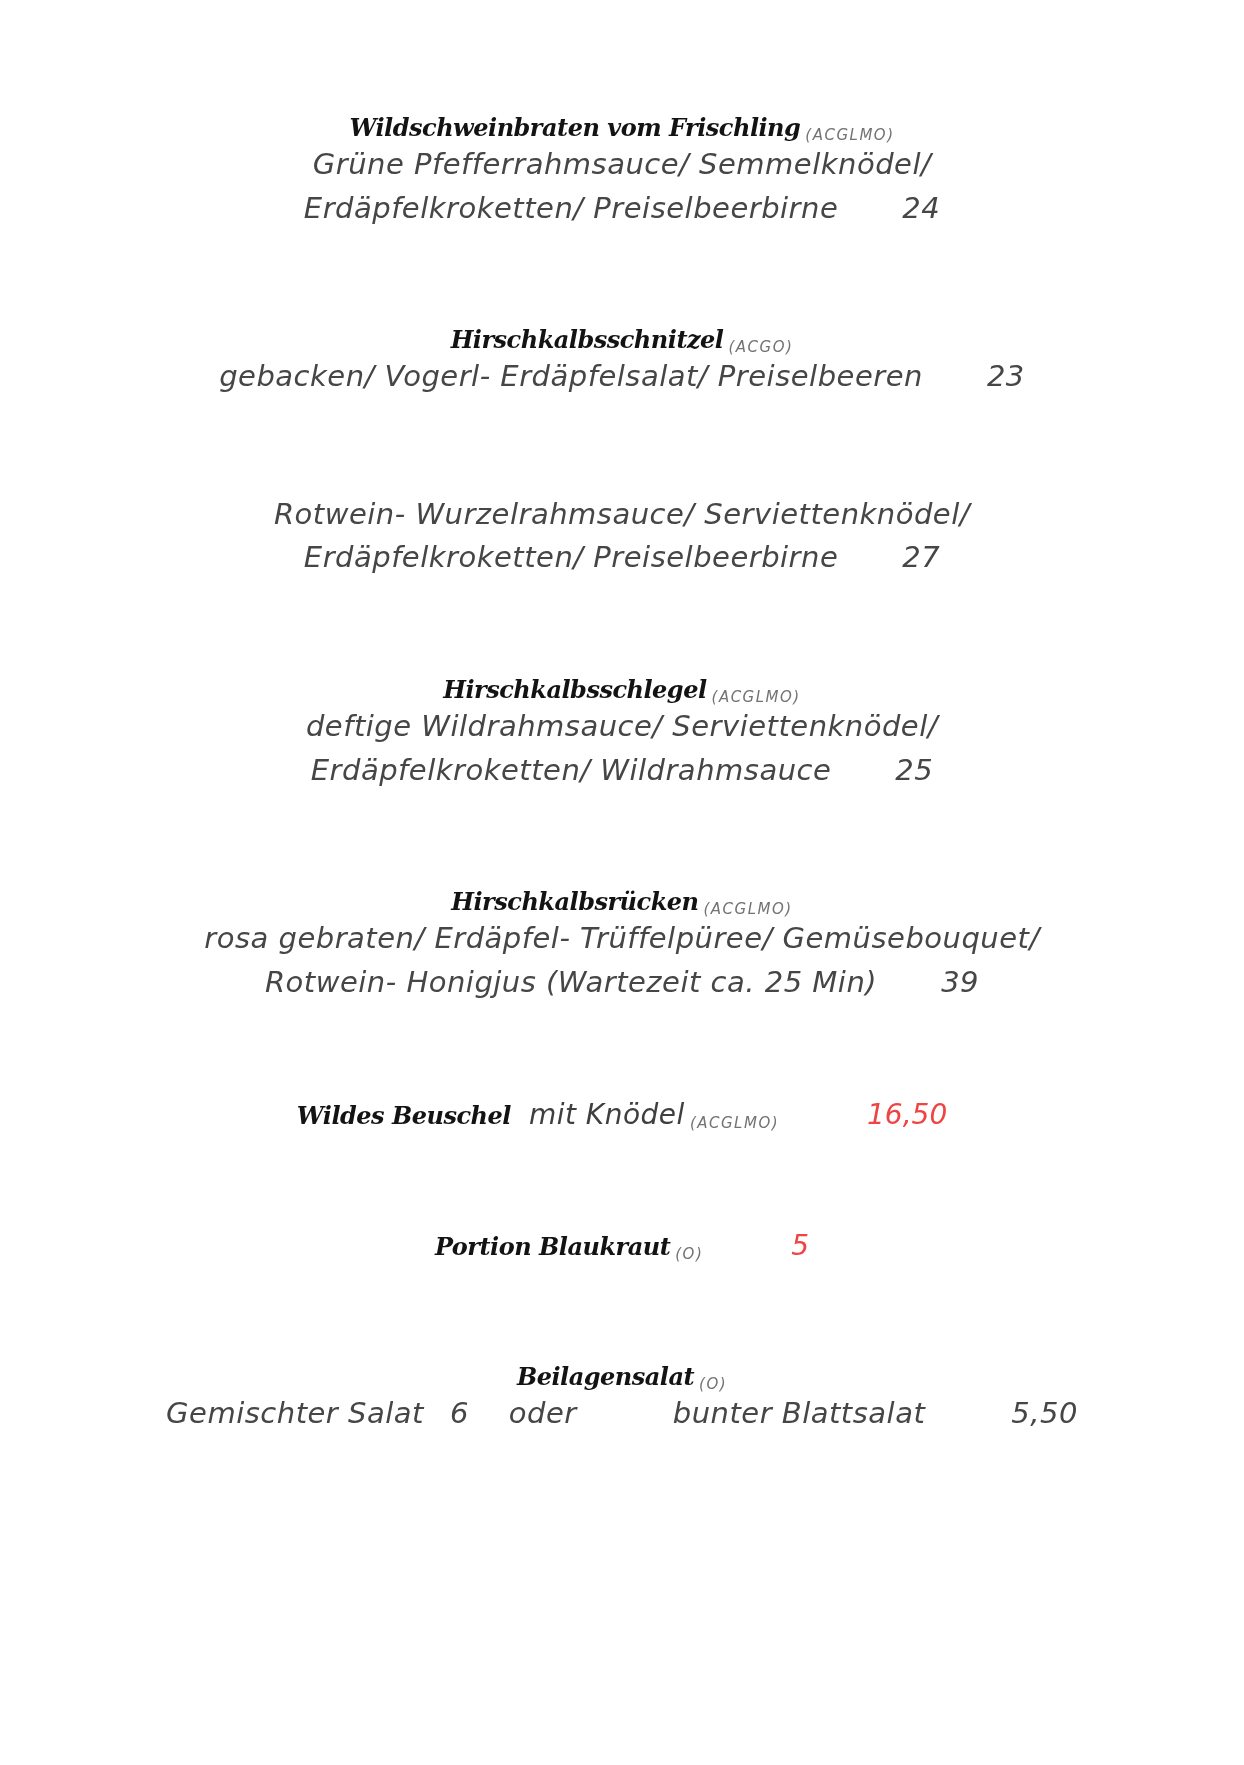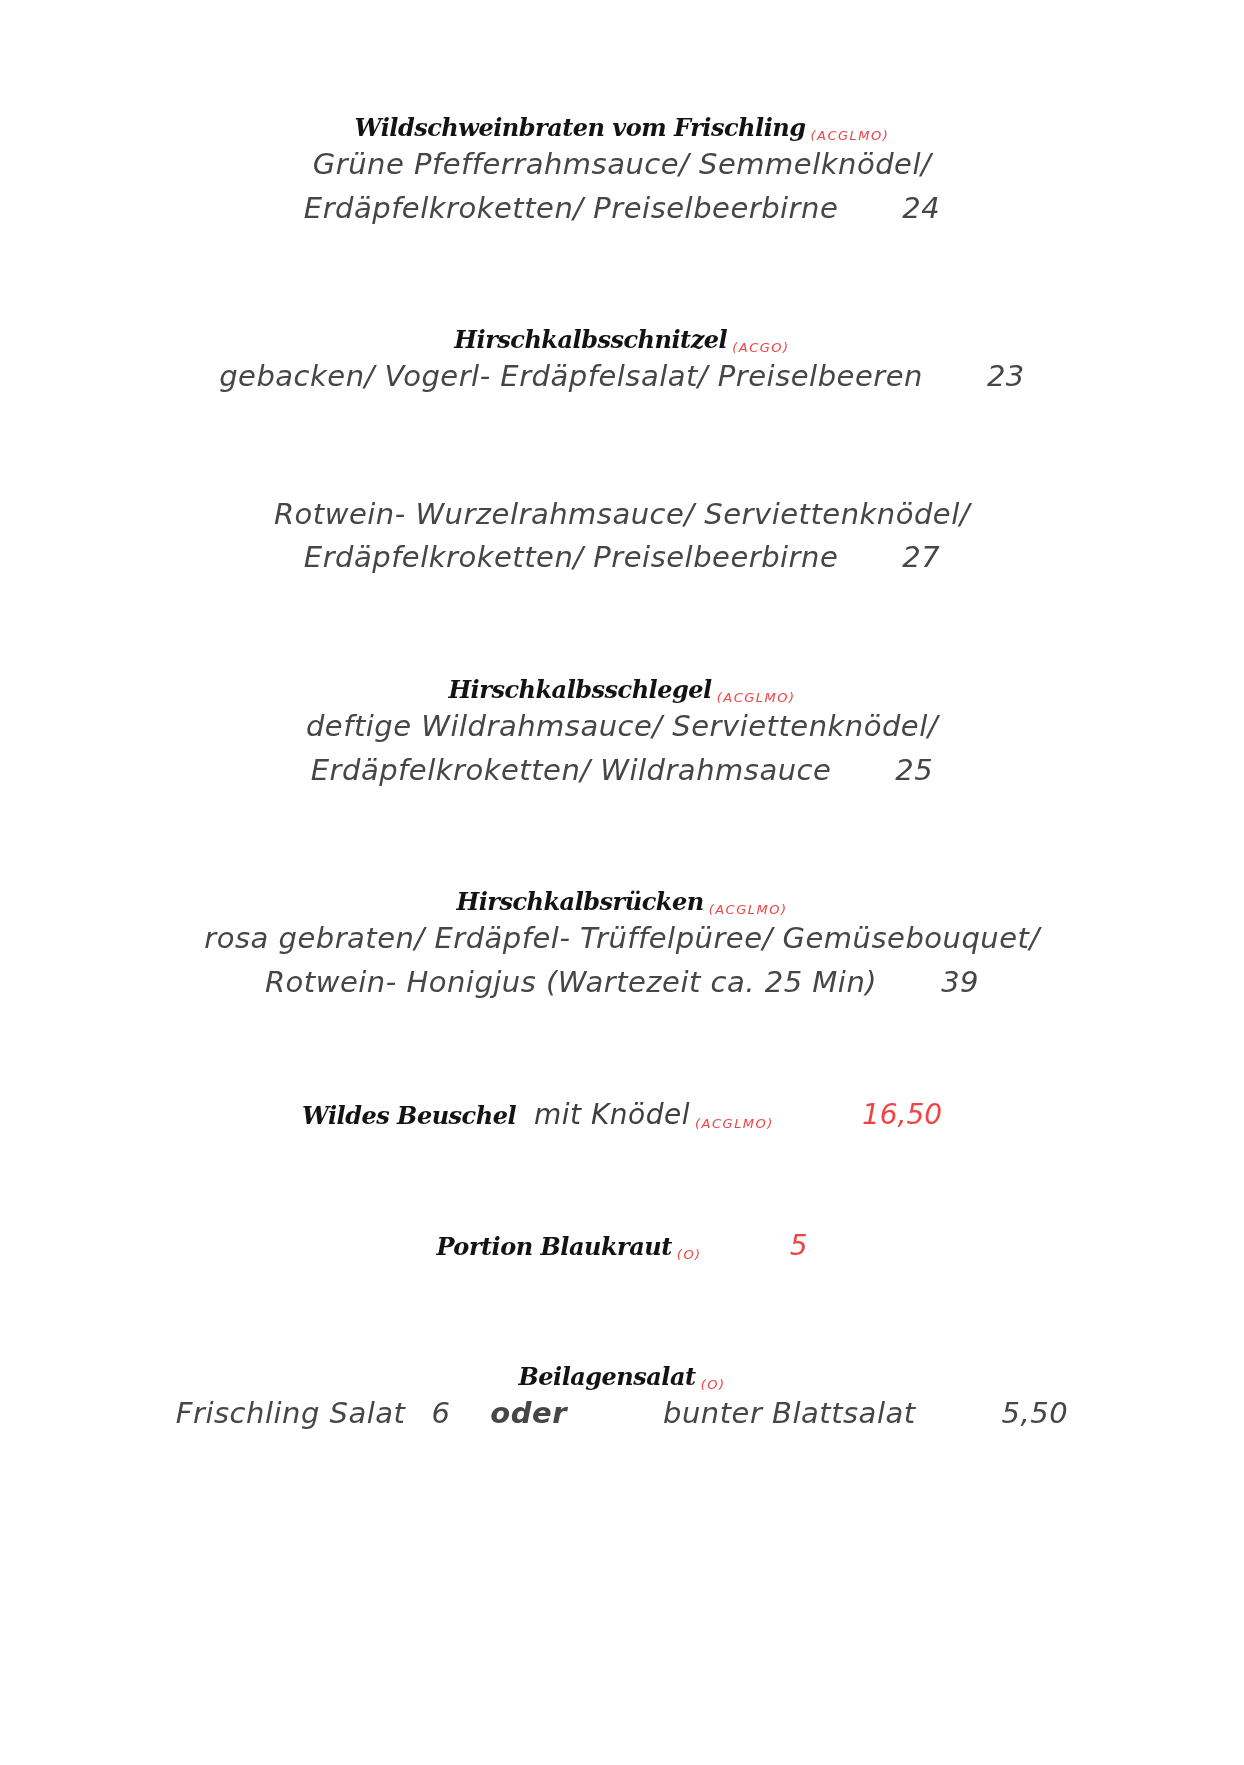--- a/index.html
+++ b/index.html
@@ -24,23 +24,23 @@
     font-style: italic;
     font-weight: 700;
     font-size: 24px;
     line-height: 1.3;
     color: #131313;
     letter-spacing: -0.5px;
   }
   .allergens {
     font-family: "DejaVu Sans", sans-serif;
     font-style: italic;
-    font-size: 13px;
+    font-size: 15px;
     letter-spacing: 1.5px;
-    color: #ef4444;
+    color: #737373;
     margin-left: 5px;
     position: relative;
     top: 4px;
   }
   .desc {
     font-family: "DejaVu Sans", sans-serif;
     font-style: italic;
     font-size: 29px;
     line-height: 1.5;
     color: #464646;
@@ -57,21 +57,21 @@
     text-align: right;
   }
   .inline-price {
     font-family: "DejaVu Sans", sans-serif;
     font-style: italic;
     font-size: 28px;
     color: #ef4444;
     margin-left: 88px;
   }
   .opt-price1 { margin-left: 26px; }
-  .conjunction { margin-left: 40px; font-weight: bold; }
+  .conjunction { margin-left: 40px; }
   .option2 { margin-left: 96px; }
   .opt-price2 { margin-left: 86px; }
 </style>
 </head>
 <body>
 
 <div class="page">
 
   <section class="item">
     <div class="title-line">
@@ -118,16 +118,16 @@
   <section class="item tight">
     <div class="title-line">
       <span class="title">Portion Blaukraut</span><span class="allergens">(O)</span><span class="inline-price">5</span>
     </div>
   </section>
 
   <section class="item">
     <div class="title-line">
       <span class="title">Beilagensalat</span><span class="allergens">(O)</span>
     </div>
-    <p class="desc"><span>Frischling Salat</span><span class="opt-price1">6</span><span class="conjunction">oder</span><span class="option2">bunter Blattsalat</span><span class="opt-price2">5,50</span></p>
+    <p class="desc"><span>Gemischter Salat</span><span class="opt-price1">6</span><span class="conjunction">oder</span><span class="option2">bunter Blattsalat</span><span class="opt-price2">5,50</span></p>
   </section>
 
 </div>
 
 </body></html>

